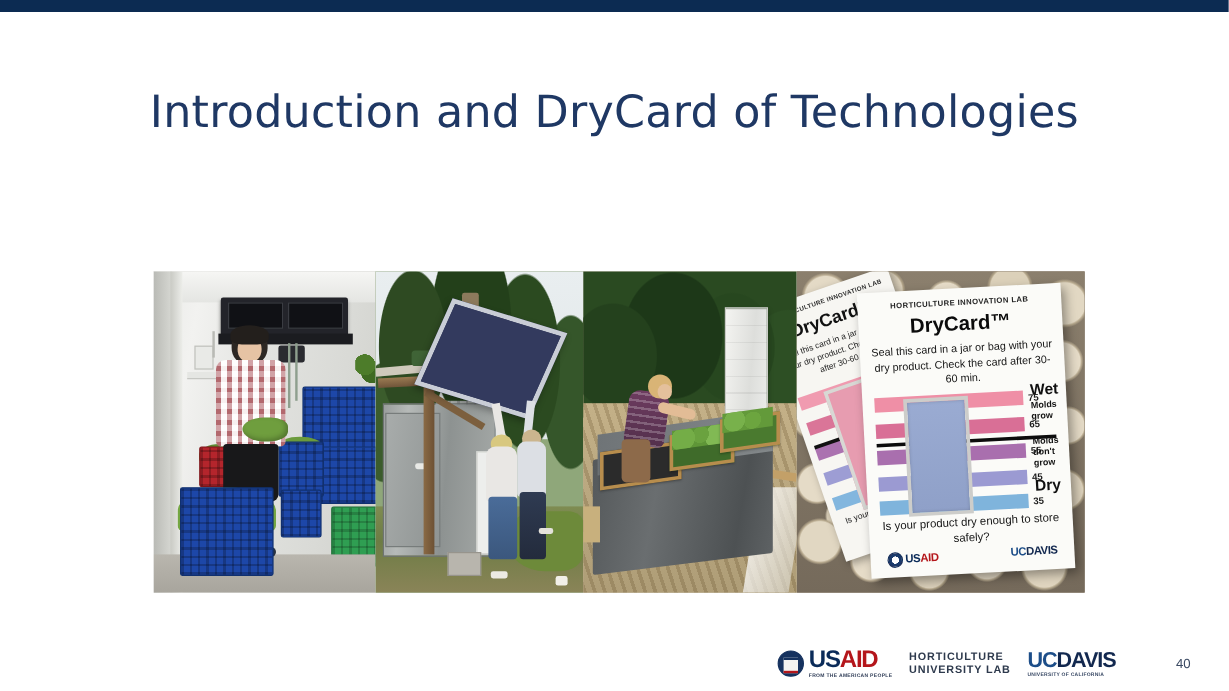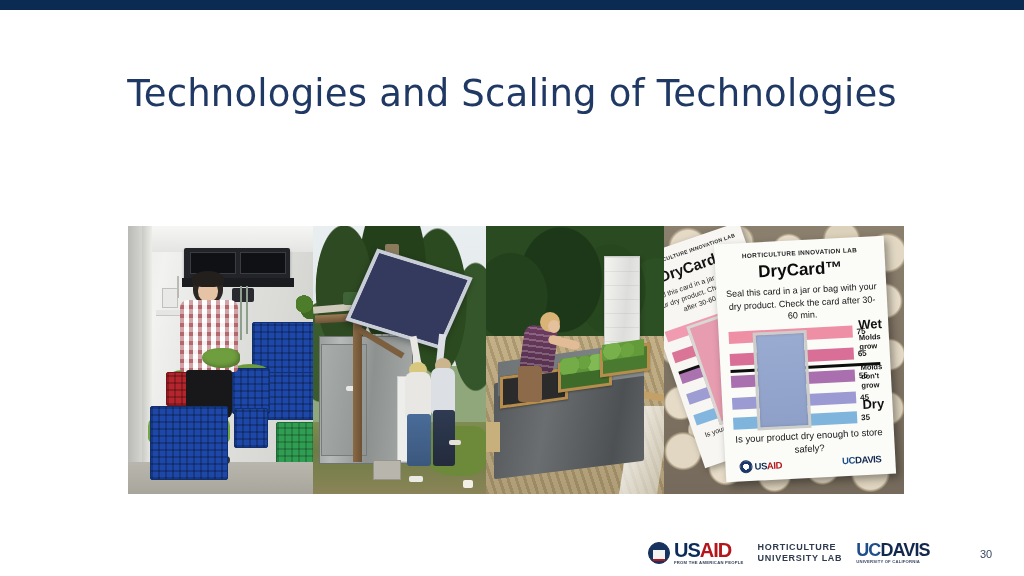--- a/index.html
+++ b/index.html
@@ -641,21 +641,21 @@
   .page-num {
     position:absolute; left:980px; top:548px;
     font-size:11px; color:#3b4a63;
   }
 </style>
 </head>
 <body>
 
 <div class="top-bar"></div>
 
-<div class="slide-title">Technologies and Scaling of Technologies</div>
+<div class="slide-title">Introduction and DryCard of Technologies</div>
 
 <div class="image-strip">
 
   <div class="panel p1">
     <div class="wall"></div>
     <div class="ceiling"></div>
     <div class="doorframe"></div>
     <div class="wall-edge"></div>
     <div class="cool-unit">
       <div class="cool-grill-a"></div>
@@ -828,13 +828,13 @@
     <div>UNIVERSITY LAB</div>
   </div>
 
   <div class="ucd-logo">
     <div class="ucd-main"><span class="ucd-uc">UC</span><span class="ucd-davis">DAVIS</span></div>
     <div class="ucd-tag">UNIVERSITY OF CALIFORNIA</div>
   </div>
 
 </div>
 
-<div class="page-num">30</div>
+<div class="page-num">40</div>
 
 </body></html>

